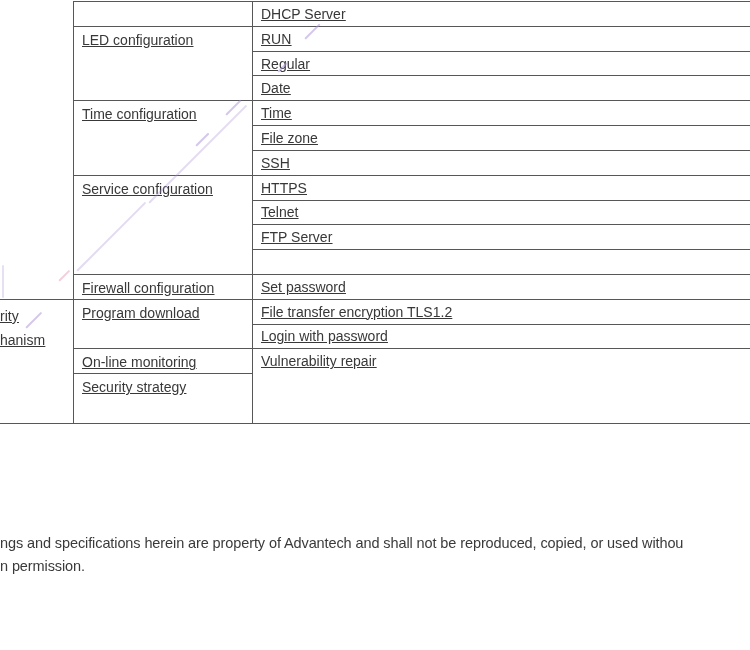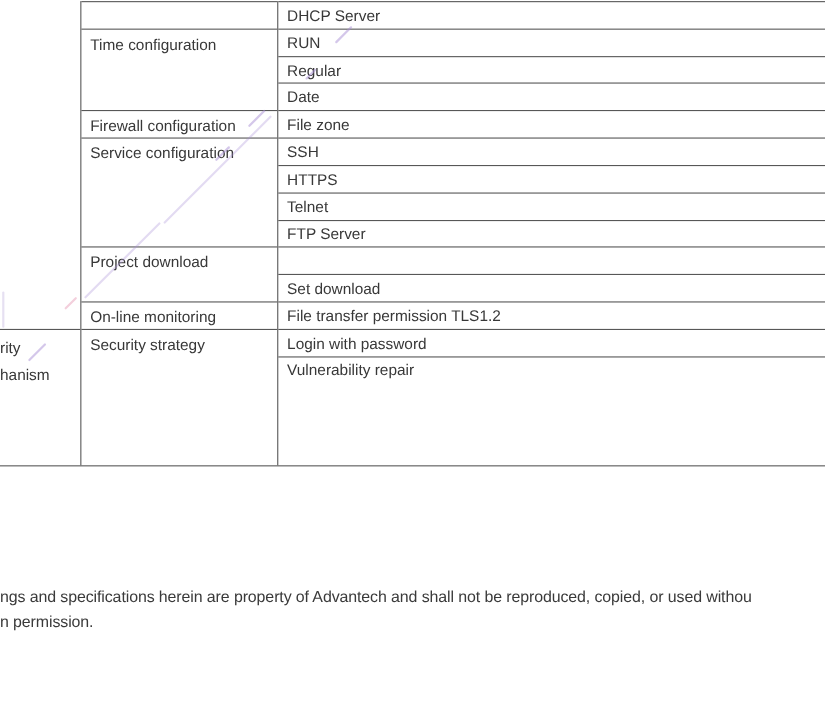--- a/index.html
+++ b/index.html
@@ -24,21 +24,21 @@
     top: 1px;
     width: 750px;
     height: 423px;
     display: flex;
     border-bottom: 1px solid #575757;
     box-sizing: border-box;
     color: #383838;
     font-size: 14px;
     --rh: calc(422px / 17);
   }
-  .spec-table * { box-sizing: border-box; }
+  .spec-table * { box-sizing: border-box; text-decoration: underline; }
   .col { display: flex; flex-direction: column; }
   .col-left  { width: 73px; justify-content: flex-end; }
   .col-mid   { width: 179px; border-left: 1px solid #575757; }
   .col-right { flex: 1; border-left: 1px solid #575757; }
   .cell {
     overflow: hidden;
     line-height: 16px;
   }
   .group-cell {
     border-top: 1px solid #575757;
@@ -110,41 +110,43 @@
     <div class="col col-left">
       <div class="cell left-top-cell"></div>
       <div class="cell left-bottom-cell">
         <span>rity</span>
         <span>hanism</span>
       </div>
     </div>
 
     <div class="col col-mid">
       <div class="cell group-cell h1"></div>
+      <div class="cell group-cell h3">LED configuration</div>
       <div class="cell group-cell h3">Time configuration</div>
+      <div class="cell group-cell h4">Service configuration</div>
       <div class="cell group-cell h1">Firewall configuration</div>
-      <div class="cell group-cell h4">Service configuration</div>
-      <div class="cell group-cell h2">Project download</div>
+      <div class="cell group-cell h2">Program download</div>
       <div class="cell group-cell h1">On-line monitoring</div>
       <div class="cell group-cell hfill">Security strategy</div>
     </div>
 
     <div class="col col-right">
       <div class="cell row-cell">DHCP Server</div>
       <div class="cell row-cell">RUN</div>
       <div class="cell row-cell">Regular</div>
       <div class="cell row-cell">Date</div>
+      <div class="cell row-cell">Time</div>
       <div class="cell row-cell">File zone</div>
       <div class="cell row-cell">SSH</div>
       <div class="cell row-cell">HTTPS</div>
       <div class="cell row-cell">Telnet</div>
       <div class="cell row-cell">FTP Server</div>
       <div class="cell row-cell"></div>
-      <div class="cell row-cell">Set download</div>
-      <div class="cell row-cell">File transfer permission TLS1.2</div>
+      <div class="cell row-cell">Set password</div>
+      <div class="cell row-cell">File transfer encryption TLS1.2</div>
       <div class="cell row-cell">Login with password</div>
       <div class="cell row-cell">Vulnerability repair</div>
     </div>
   </div>
 
   <div class="wm wm-purple" style="left:305px; top:38px;  width:21px;"></div>
   <div class="wm wm-purple" style="left:278px; top:71px;  width:13px;"></div>
   <div class="wm wm-purple" style="left:226px; top:114px; width:21px;"></div>
   <div class="wm wm-purple" style="left:196px; top:145px; width:18px;"></div>
   <div class="wm wm-purple wm-faint" style="left:149px; top:202px; width:138px;"></div>

